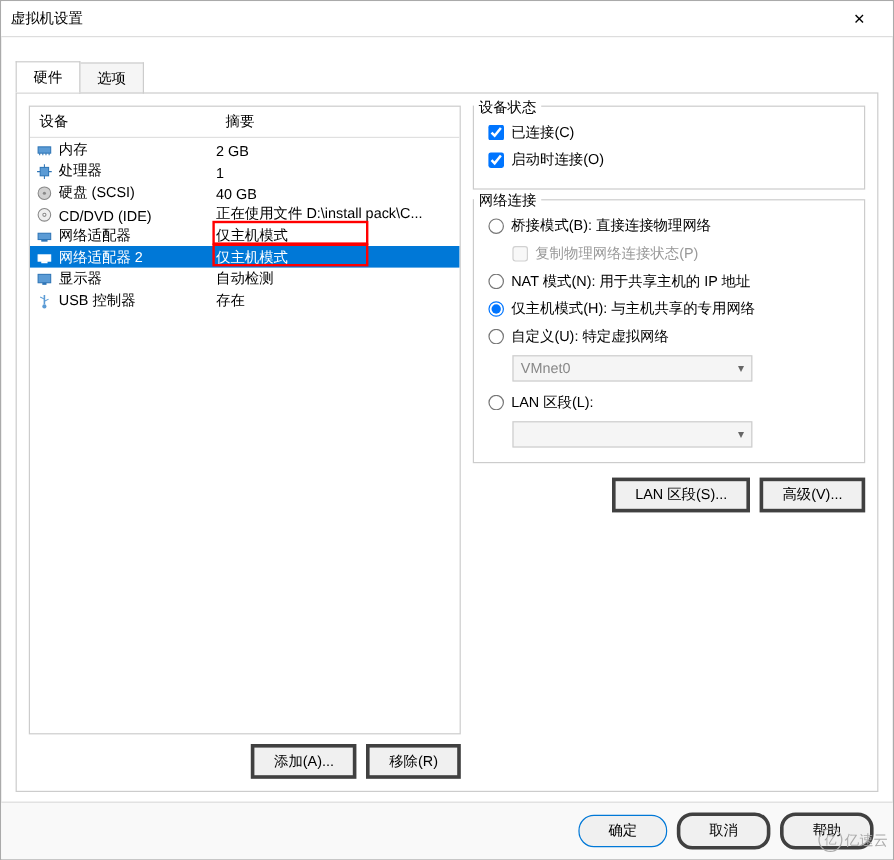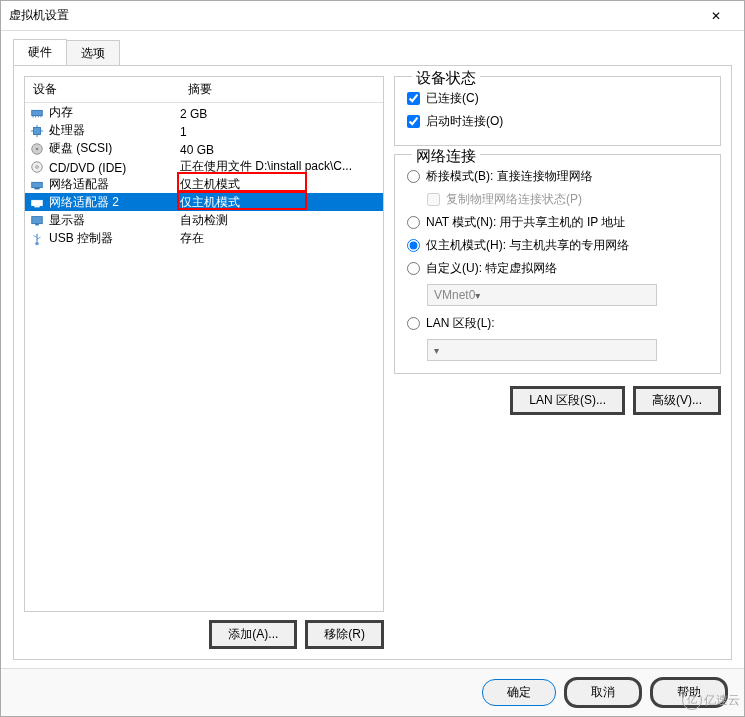--- a/index.html
+++ b/index.html
@@ -1,46 +1,46 @@
 <!DOCTYPE html>
 <html><head>
 <meta charset="utf-8">
 <style>
 * { box-sizing: border-box; margin: 0; padding: 0; font-family: "Microsoft YaHei", "SimSun", sans-serif; font-size: 12px; }
 body { background: #fff; width: 745px; height: 717px; overflow: hidden; }
 .window { width: 745px; height: 717px; border: 1px solid #aaa; background: #fff; display: flex; flex-direction: column; }
 .titlebar { height: 30px; background: #fff; display: flex; align-items: center; justify-content: space-between; padding: 0 8px; border-bottom: 1px solid #ddd; }
 .close-btn { width: 40px; height: 28px; display: flex; align-items: center; justify-content: center; cursor: pointer; font-size: 14px; }
 .tabs { display: flex; padding: 8px 12px 0 12px; }
-.tab { padding: 4px 14px; border: 1px solid #ccc; border-bottom: none; background: #fff; cursor: pointer; margin-right: -1px; position: relative; }
+.tab { padding: 4px 14px; border: 1px solid #ccc; border-bottom: none; background: #fff; cursor: pointer; margin-right: -1px; position: relative; margin-top: 12px; }
 .tab.active { background: #fff; z-index: 2; }
 .tab.inactive { background: #f5f5f5; top: 1px; }
 .tab-content { flex: 1; border: 1px solid #ccc; margin: 0 12px 8px 12px; display: flex; padding: 10px; gap: 10px; position: relative; }
 .left-panel { width: 360px; display: flex; flex-direction: column; }
 .device-list { flex: 1; border: 1px solid #ccc; overflow: hidden; }
 .list-header { display: flex; border-bottom: 1px solid #e0e0e0; }
 .list-header div { padding: 4px 8px; font-size: 12px; }
 .col-device { width: 155px; }
 .col-summary { flex: 1; }
 .list-body { }
 .list-row { display: flex; align-items: flex-end; height: 18px; cursor: pointer; padding-left: 4px; }
 .list-row.selected { background: #0078d7; color: #fff; }
 .list-row .icon { width: 16px; height: 16px; margin-right: 4px; display: inline-flex; align-items: center; justify-content: center; }
 .list-row .dev-name { width: 131px; font-size: 12px; white-space: nowrap; overflow: hidden; }
 .list-row .dev-summary { flex: 1; font-size: 12px; white-space: nowrap; overflow: hidden; }
 .redbox { position: absolute; border: 2px solid red; pointer-events: none; }
 .left-buttons { display: flex; justify-content: flex-end; gap: 8px; padding: 8px 0 0 0; }
 .btn { border: 3px solid #404040; background: #f0f0f0; padding: 3px 16px; cursor: pointer; font-size: 12px; }
 .right-panel { flex: 1; display: flex; flex-direction: column; gap: 8px; }
 .group { border: 1px solid #ccc; padding: 10px 12px 12px 12px; position: relative; }
-.group-title { position: absolute; top: -8px; left: 17px; background: #fff; padding: 0 4px; font-size: 15px; }
+.group-title { position: absolute; top: -8px; left: 0; background: #fff; padding: 0 4px; font-size: 12px; }
 .checkbox-row, .radio-row { display: flex; align-items: center; padding: 3px 0; font-size: 12px; }
 .checkbox-row input, .radio-row input { margin-right: 6px; }
 .radio-sub { margin-left: 20px; }
-.select-box { width: 230px; height: 22px; border: 1px solid #ccc; background: #f5f5f5; color: #888; margin-left: 20px; margin-top: 4px; padding: 2px 6px; font-size: 12px; display: flex; align-items: center; }
+.select-box { width: 200px; height: 22px; border: 1px solid #ccc; background: #f5f5f5; color: #888; margin-left: 20px; margin-top: 4px; padding: 2px 6px; font-size: 12px; display: flex; align-items: center; justify-content: space-between; }
 .select-arrow { font-size: 10px; color: #666; }
 .right-buttons { display: flex; justify-content: flex-end; gap: 8px; padding-top: 4px; }
 .footer { height: 48px; border-top: 1px solid #ddd; display: flex; align-items: center; justify-content: flex-end; padding: 0 16px; gap: 8px; background: #f9f9f9; }
 .footer .btn { padding: 4px 24px; border-radius: 13px; }
 .btn.primary { border: 1px solid #0078d7; }
 .watermark { position: absolute; right: 4px; bottom: 6px; font-size: 14px; color: #aaa; display: flex; align-items: center; gap: 2px; pointer-events: none; }
 .watermark-icon { width: 20px; height: 20px; border-radius: 50%; border: 1px solid #aaa; display: inline-flex; align-items: center; justify-content: center; font-size: 10px; }
 .disabled { color: #999; }
 .icon svg { width: 14px; height: 14px; }
 </style>

